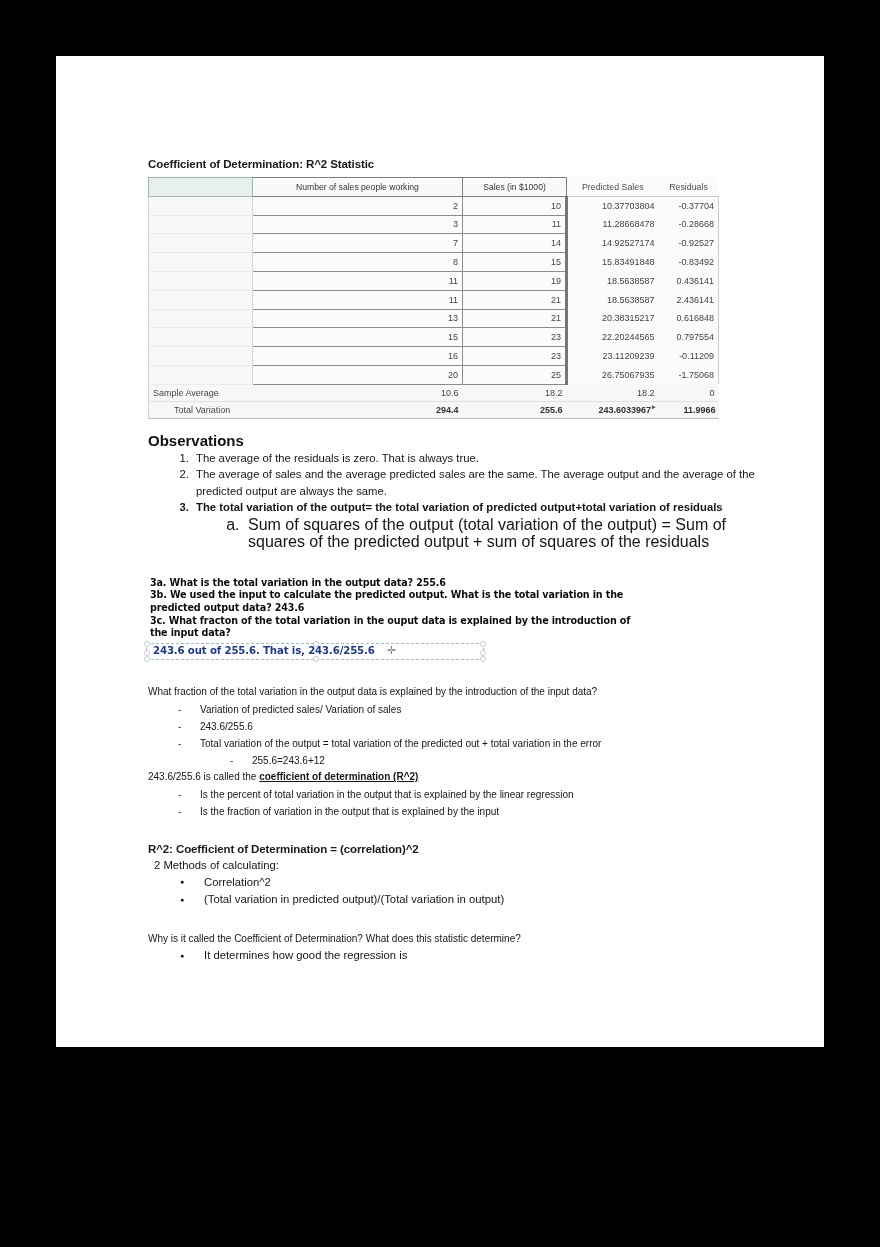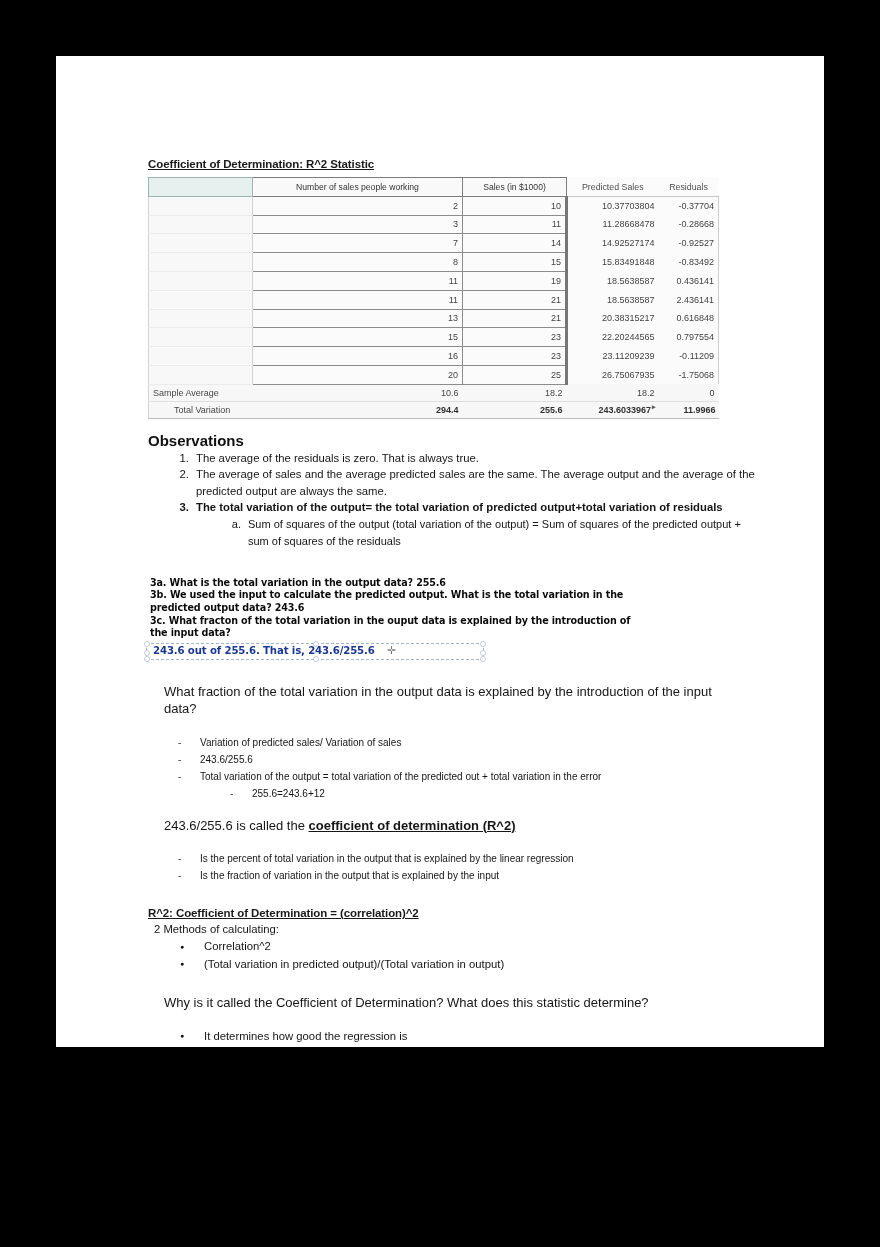--- a/index.html
+++ b/index.html
@@ -27,21 +27,20 @@
     left: 92px;
     top: 101px;
     width: 610px;
   }
 
   
   .doc-h {
     font-size: 11.5px;
     font-weight: bold;
     color: #1a1a1a;
-    text-decoration: underline;
     letter-spacing: -0.1px;
     margin: 0;
     line-height: 15px;
   }
 
   
   .sheet-wrap {
     margin-top: 5px;
     width: 570px;
     background: #ffffff;
@@ -153,21 +152,21 @@
     color: #161616;
     line-height: 16.5px;
   }
   ol.obs > li { margin-bottom: 0; padding-left: 4px; }
   ol.obs > li.bold { font-weight: bold; }
   ol.sub {
     list-style-type: lower-alpha;
     margin: 0;
     padding-left: 48px;
     font-weight: normal;
-    font-size: 11px;
+    font-size: 16px;
     line-height: 17px;
   }
   ol.sub > li { padding-left: 4px; }
 
   
   .snippet {
     margin-top: 24px;
     margin-left: -4px;
     width: 505px;
     background: #ffffff;
@@ -220,24 +219,24 @@
     width: 11px;
     height: 11px;
     color: #777;
     font-size: 11px;
     line-height: 11px;
     font-family: "DejaVu Sans", sans-serif;
   }
 
   
   .para {
-    font-size: 13px;
+    font-size: 10px;
     color: #161616;
     line-height: 16.6px;
-    margin: 16px;
+    margin: 0;
   }
   .block-gap { margin-top: 22px; }
   ul.dash {
     list-style: none;
     margin: 0;
     padding-left: 30px;
     font-size: 10px;
     line-height: 17px;
     color: #161616;
   }

